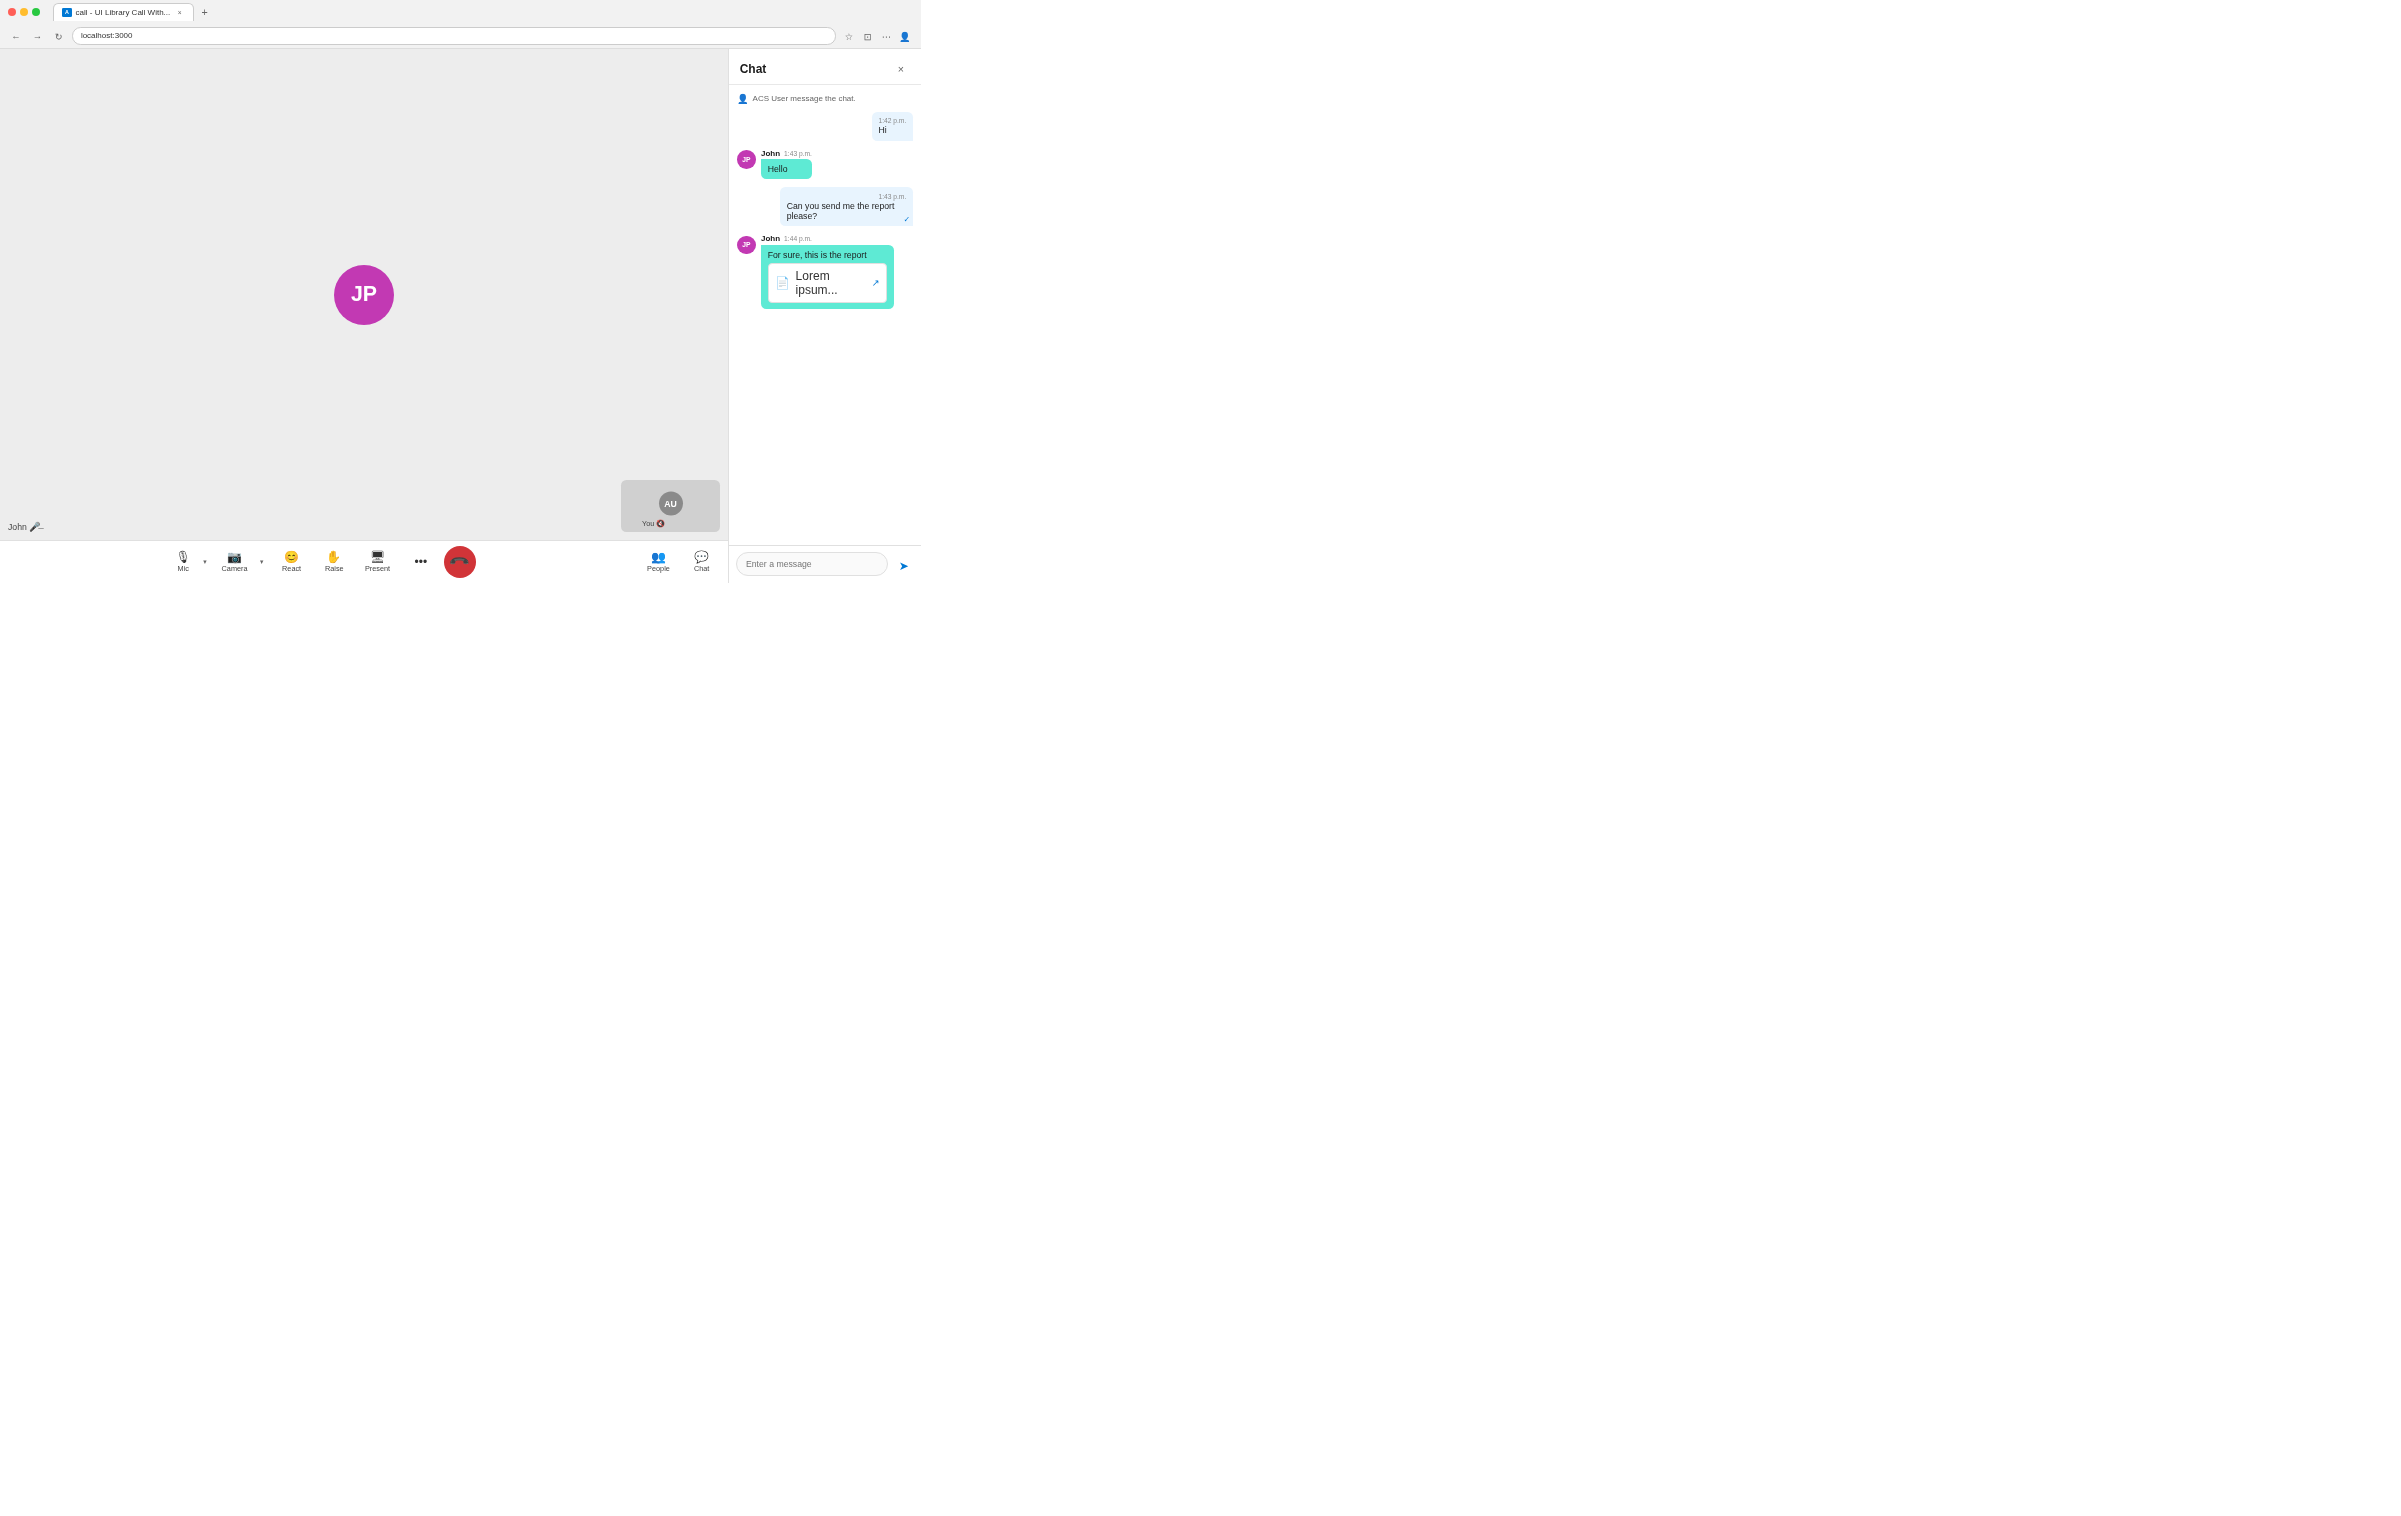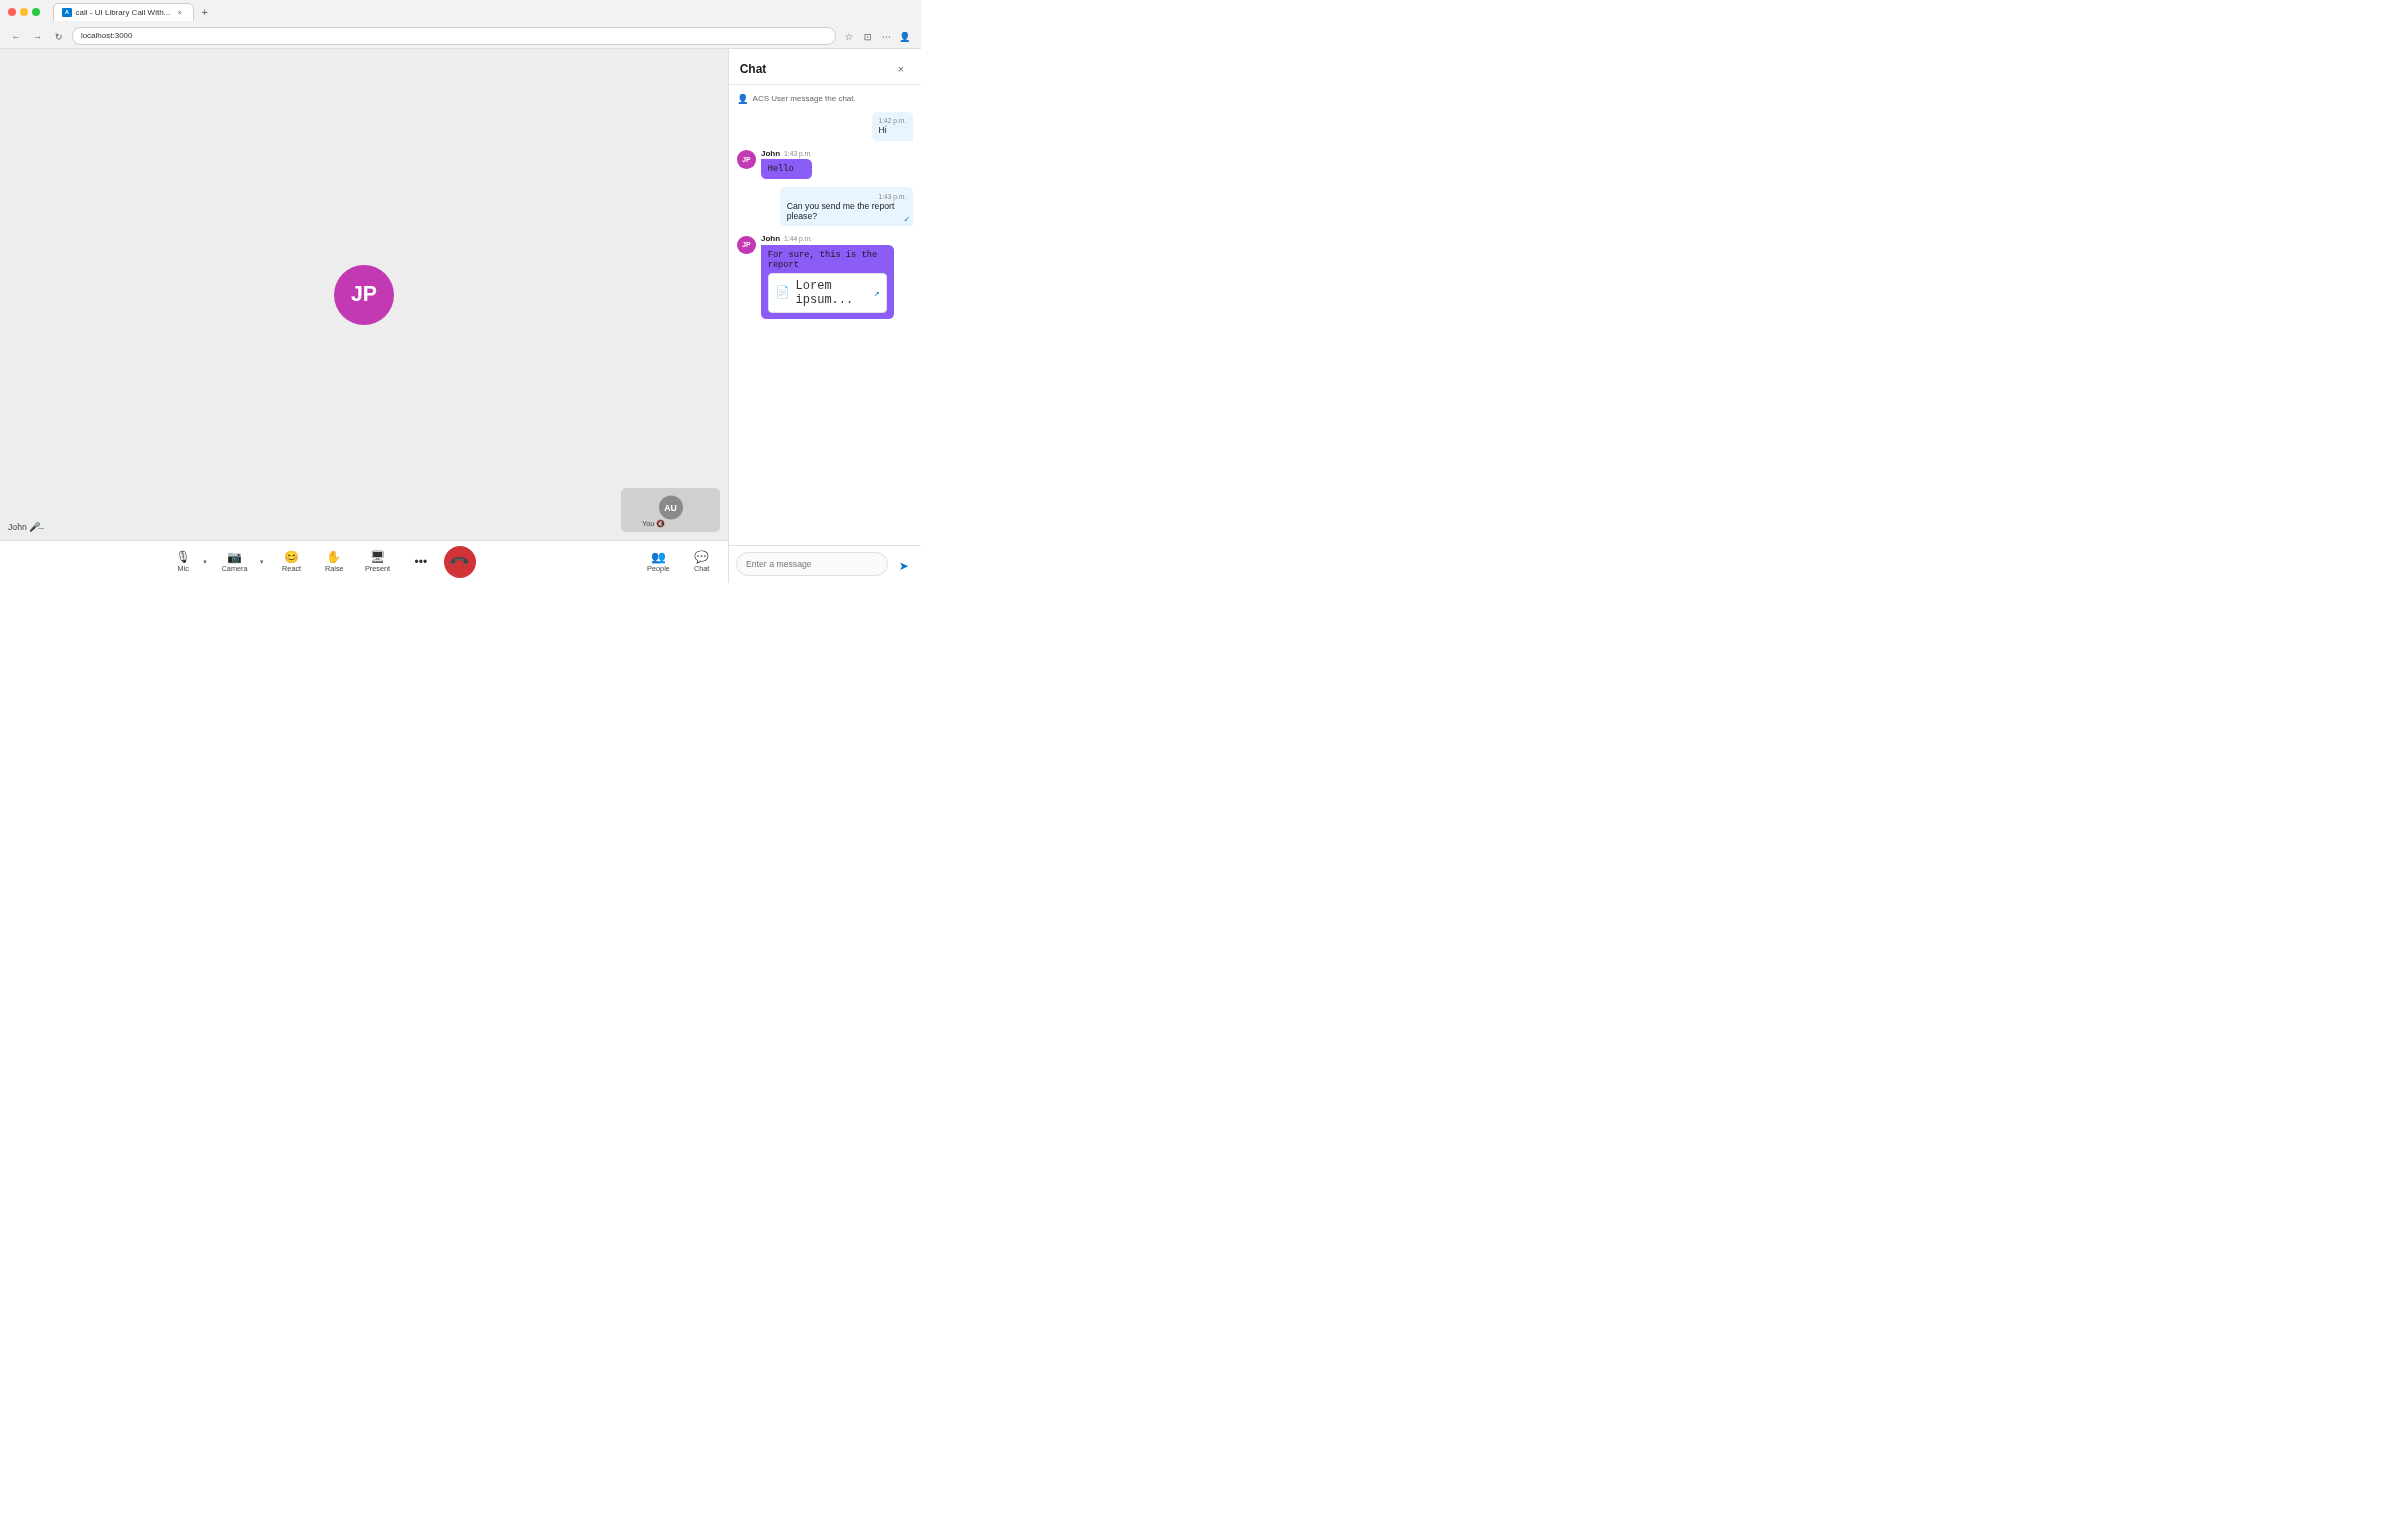--- a/index.html
+++ b/index.html
@@ -193,21 +193,21 @@
       font-size: 9.3px;
       color: #666;
     }
 
     
     .self-view {
       position: absolute;
       bottom: 8px;
       right: 8px;
       width: 99px;
-      height: 44px;
+      height: 52px;
       background: #d0d0d0;
       border-radius: 5.3px;
       display: flex;
       align-items: flex-end;
       justify-content: flex-end;
       padding: 12px;
       overflow: hidden;
     }
 
     .self-avatar {
@@ -446,25 +446,24 @@
       font-weight: 600;
       color: #1a1a1a;
     }
 
     .msg-timestamp {
       font-size: 6.7px;
       color: #888;
     }
 
     .msg-bubble-left {
-      background: #8b5cf6;
+      background: #5eead4;
       border-radius: 0 5.3px 5.3px 5.3px;
       padding: 5.3px 6.7px;
       max-width: 133px;
-      font-family: Liberation Mono, monospace;
     }
 
     .msg-bubble-blue {
       background: #e8f4fe;
       border-radius: 5.3px 5.3px 0 5.3px;
       padding: 5.3px 6.7px;
       max-width: 133px;
       position: relative;
     }
 

